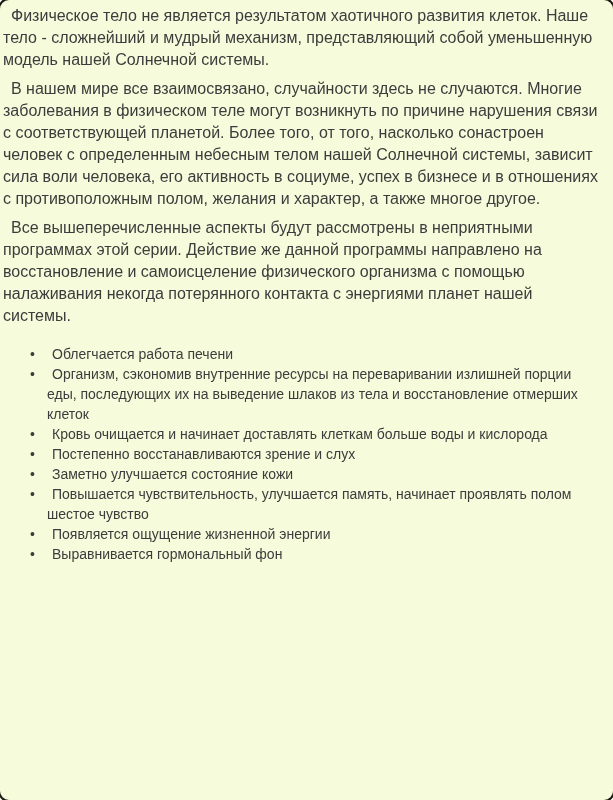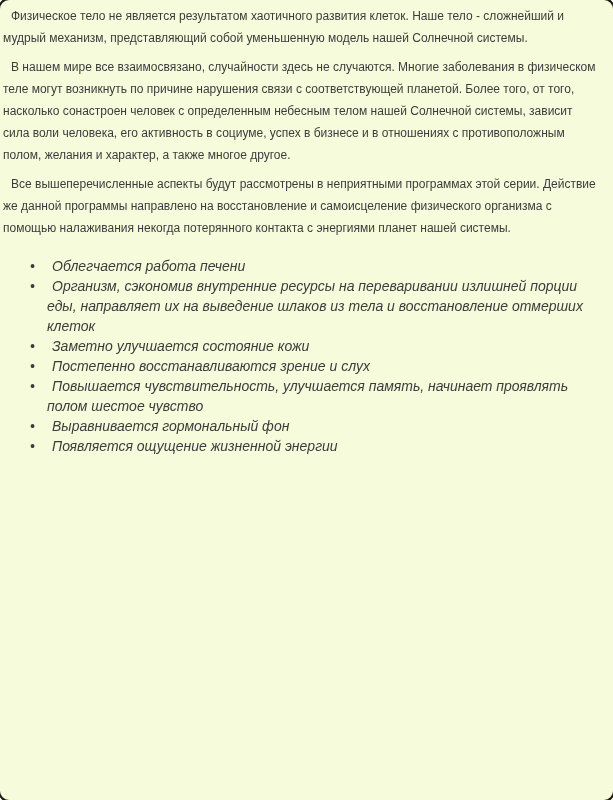--- a/index.html
+++ b/index.html
@@ -23,30 +23,29 @@
     height: 804px;
     border: 2px solid var(--border-color, #1c1c10);
     border-radius: 11px;
     background: var(--page-bg, #F6FBDB);
     color: var(--text-color, #3C3C3C);
     padding: 5px 12px 0 3px;
   }
   .para {
     margin: 0 0 7px 0;
     text-indent: 8px;
-    font-size: 12px;
+    font-size: 16px;
     line-height: 22px;
   }
   .benefits {
     margin: 17px 0 0 0;
     padding: 0 0 0 44px;
     list-style: none;
     font-size: 14px;
     line-height: 20px;
-    font-style: italic;
   }
   .benefits li {
     position: relative;
     text-indent: 5px;
   }
   .benefits li::before {
     content: "\2022";
     position: absolute;
     left: -17px;
     top: 0;
@@ -55,20 +54,21 @@
 </style>
 </head>
 <body>
 
 <div class="page">
   <p class="para">Физическое тело не является результатом хаотичного развития клеток. Наше тело - сложнейший и мудрый механизм, представляющий собой уменьшенную модель нашей Солнечной системы.</p>
   <p class="para">В нашем мире все взаимосвязано, случайности здесь не случаются. Многие заболевания в физическом теле могут возникнуть по причине нарушения связи с соответствующей планетой. Более того, от того, насколько сонастроен человек с определенным небесным телом нашей Солнечной системы, зависит сила воли человека, его активность в социуме, успех в бизнесе и в отношениях с противоположным полом, желания и характер, а также многое другое.</p>
   <p class="para">Все вышеперечисленные аспекты будут рассмотрены в неприятными программах этой серии. Действие же данной программы направлено на восстановление и самоисцеление физического организма с помощью налаживания некогда потерянного контакта с энергиями планет нашей системы.</p>
   <ul class="benefits">
     <li>Облегчается работа печени</li>
-    <li>Организм, сэкономив внутренние ресурсы на переваривании излишней порции еды, направляет их на выведение шлаков из тела и восстановление отмерших клеток</li>
+    <li>Организм, сэкономив внутренние ресурсы на переваривании излишней порции еды, последующих их на выведение шлаков из тела и восстановление отмерших клеток</li>
+    <li>Кровь очищается и начинает доставлять клеткам больше воды и кислорода</li>
+    <li>Постепенно восстанавливаются зрение и слух</li>
     <li>Заметно улучшается состояние кожи</li>
-    <li>Постепенно восстанавливаются зрение и слух</li>
     <li>Повышается чувствительность, улучшается память, начинает проявлять полом шестое чувство</li>
+    <li>Появляется ощущение жизненной энергии</li>
     <li>Выравнивается гормональный фон</li>
-    <li>Появляется ощущение жизненной энергии</li>
   </ul>
 </div>
 
 </body></html>

